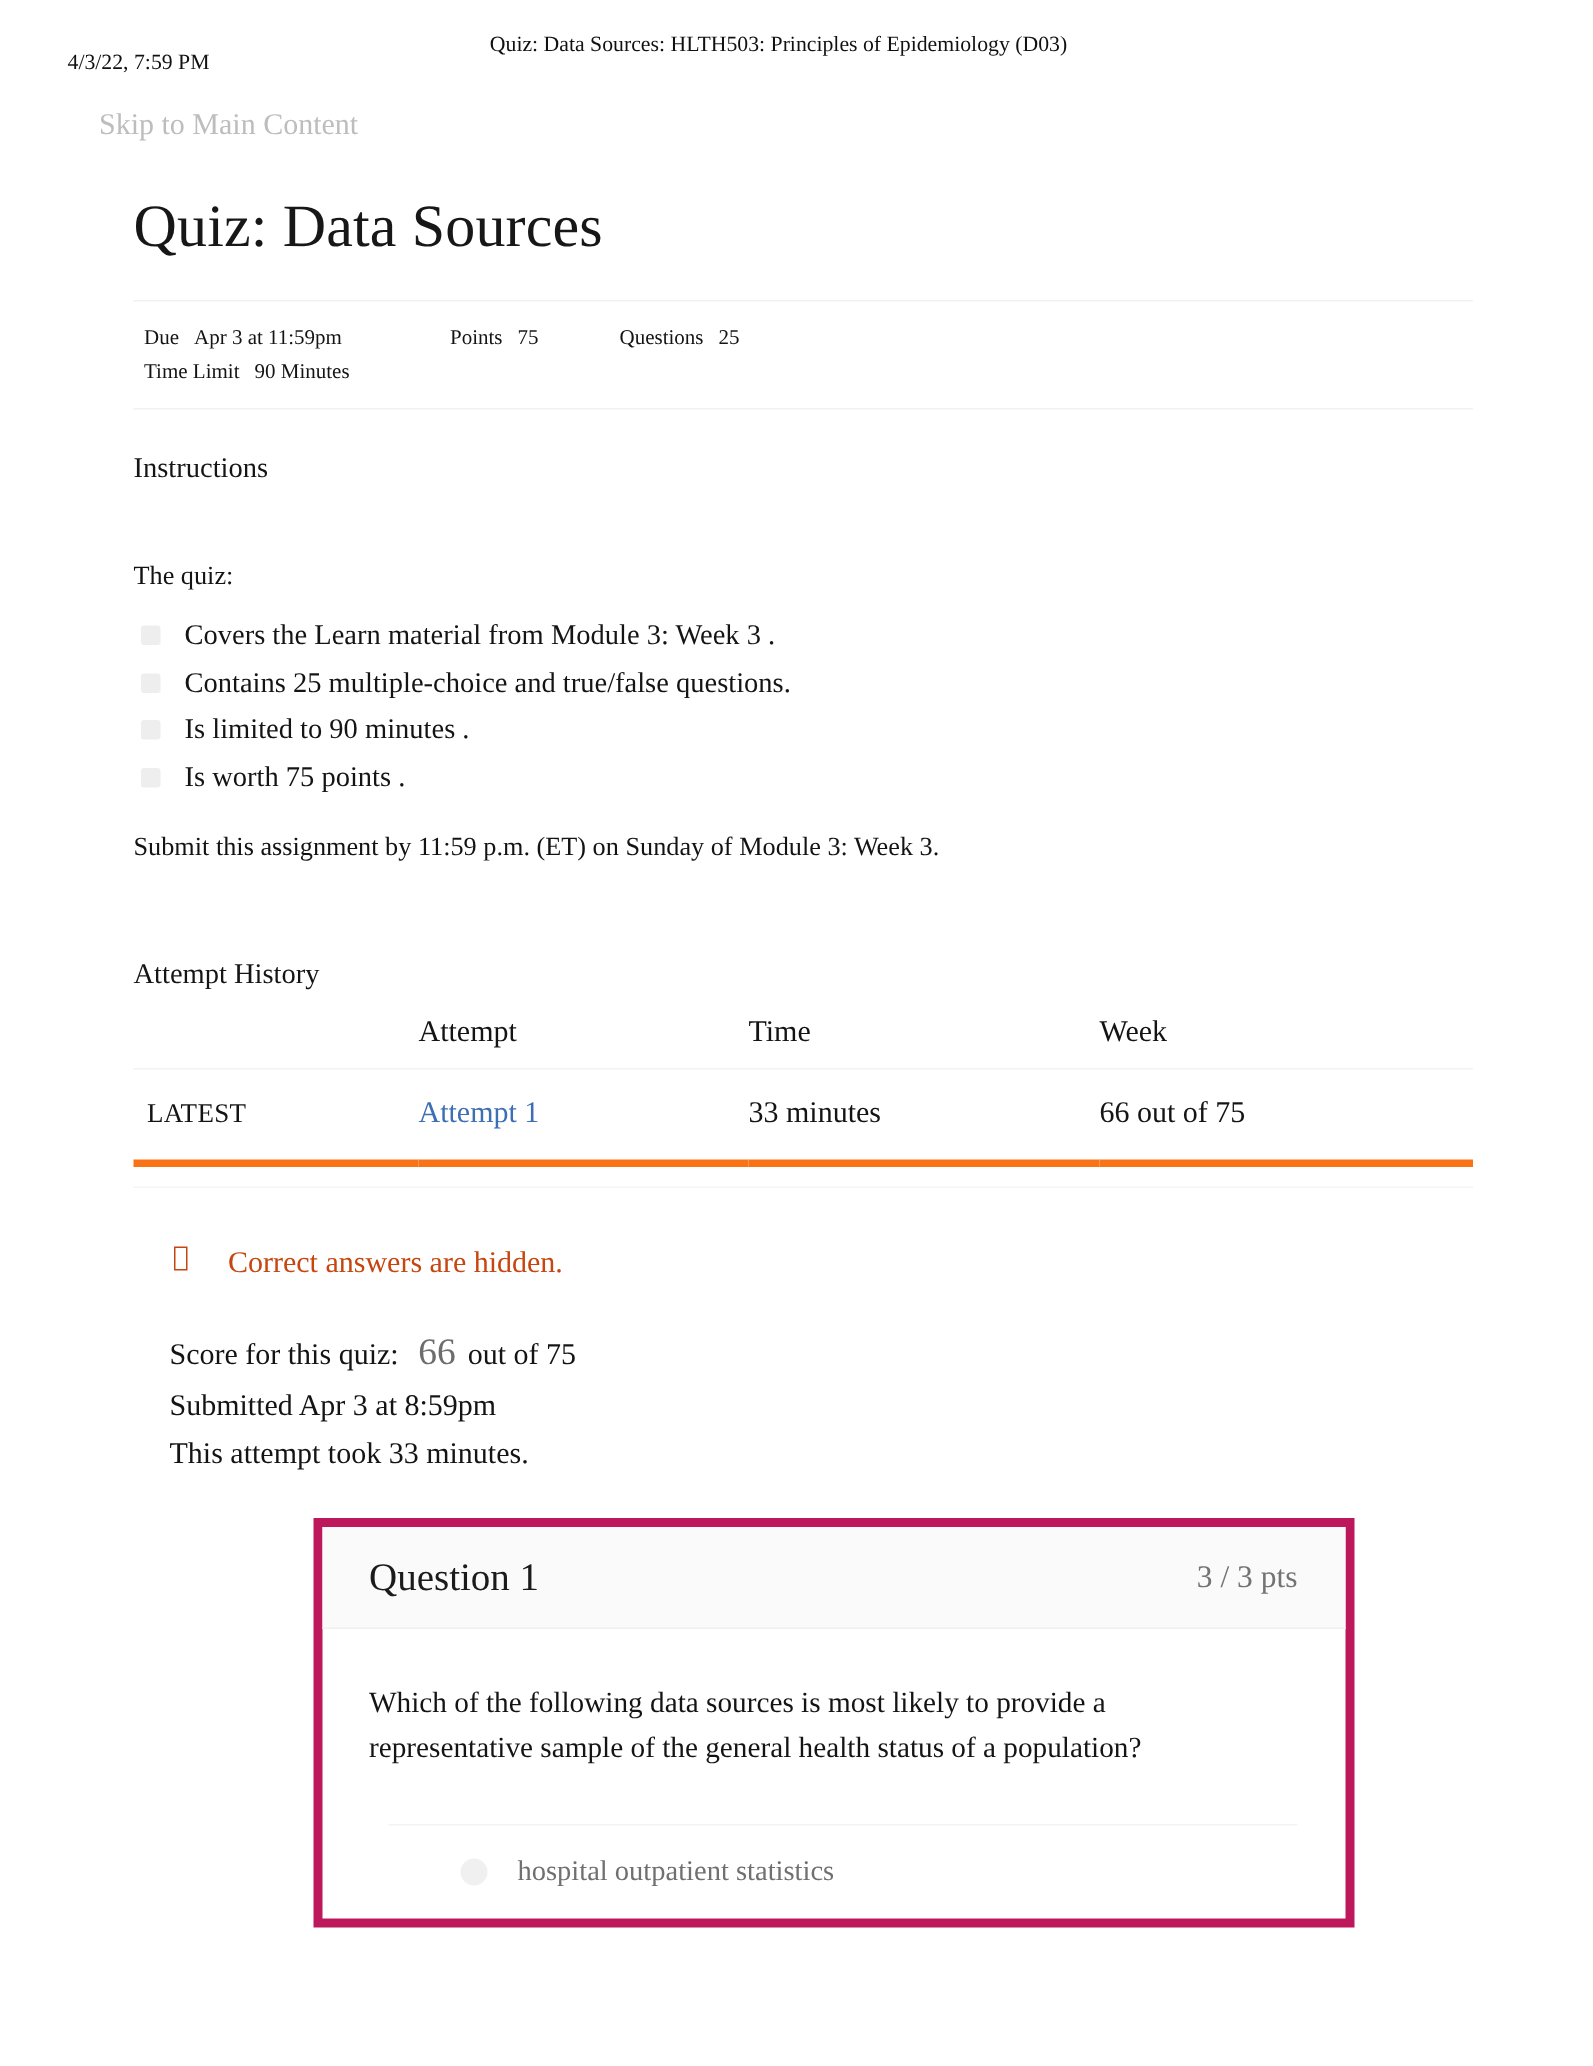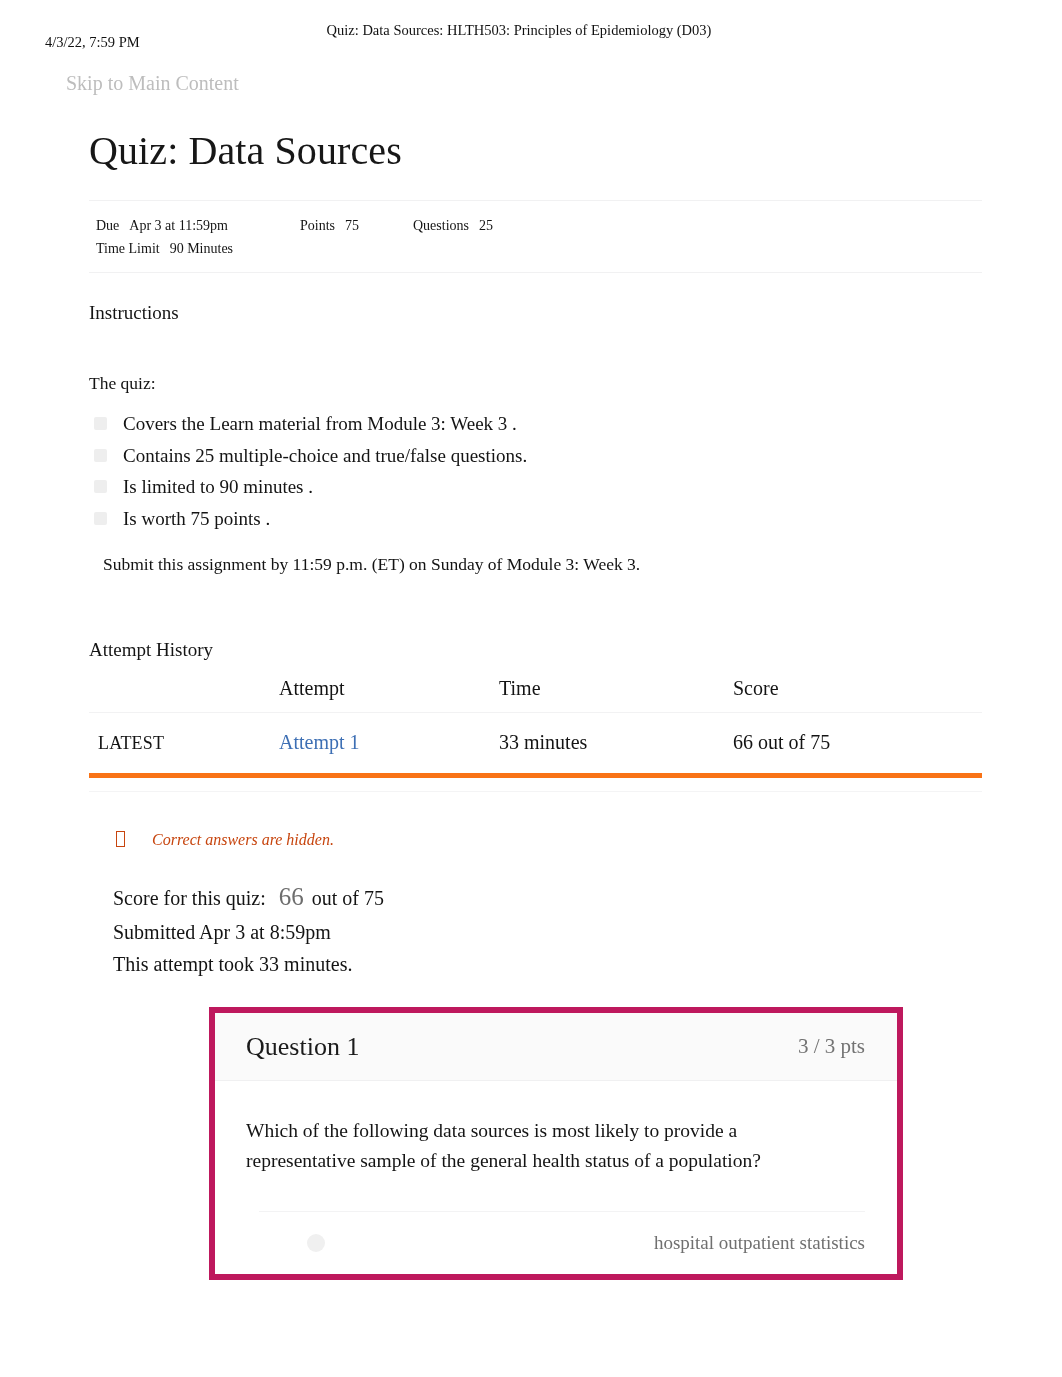--- a/index.html
+++ b/index.html
@@ -123,21 +123,21 @@
     left: 5px;
     top: 9px;
     width: 13px;
     height: 13px;
     background: #eeeeee;
     border-radius: 2px;
   }
 
   .submit-note {
     font-size: 17.5px;
-    margin: 20px 0 0 14px;
+    margin: 20px 0 0 0;
     color: #131313;
   }
 
   .attempt-history-head {
     font-size: 19px;
     margin: 64px 0 0 0;
     font-weight: normal;
     color: #151515;
   }
 
@@ -182,25 +182,24 @@
     background: #f4f4f5;
     width: 893px;
   }
 
   
   .results {
     margin-top: 39px;
     padding-left: 24px;
   }
   .answers-hidden {
-    font-size: 16px;
+    font-size: 20px;
     color: #c7450e;
     display: flex;
     white-space: nowrap;
-    font-style: italic;
   }
   .tofu-icon {
     display: inline-block;
     width: 9px;
     height: 16px;
     border: 1.3px solid #c7450e;
     margin-right: 27px;
     margin-left: 3px;
   }
 
@@ -256,21 +255,20 @@
   }
   .answers {
     margin-top: 34px;
     padding-left: 13px;
   }
   .answer-row {
     border-top: 1px solid #f3f3f4;
     display: flex;
     align-items: center;
     padding: 20px 0 20px 0;
-    justify-content: space-between;
   }
   .radio-mark {
     width: 18px;
     height: 18px;
     border-radius: 50%;
     background: #f0f0f0;
     margin-left: 48px;
     margin-right: 20px;
     flex: none;
   }
@@ -332,21 +330,21 @@
   <p class="submit-note">Submit this assignment by 11:59 p.m. (ET) on Sunday of Module 3: Week 3.</p>
 
   <h2 class="attempt-history-head">Attempt History</h2>
 
   <table class="attempt-table">
     <thead>
       <tr>
         <th class="col-kept"></th>
         <th class="col-att">Attempt</th>
         <th class="col-time">Time</th>
-        <th class="col-score">Score</th>
+        <th class="col-score">Week</th>
       </tr>
     </thead>
     <tbody>
       <tr>
         <td class="col-kept">
           <span class="kept-label">LATEST</span>
         </td>
         <td class="col-att">
           <a class="attempt-link" href="#">Attempt 1</a>
         </td>

